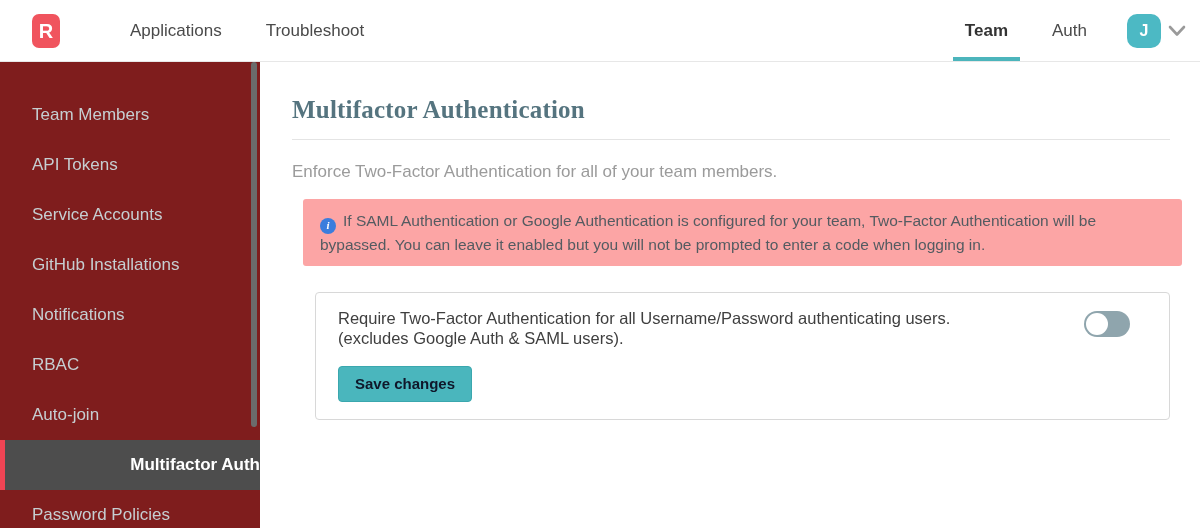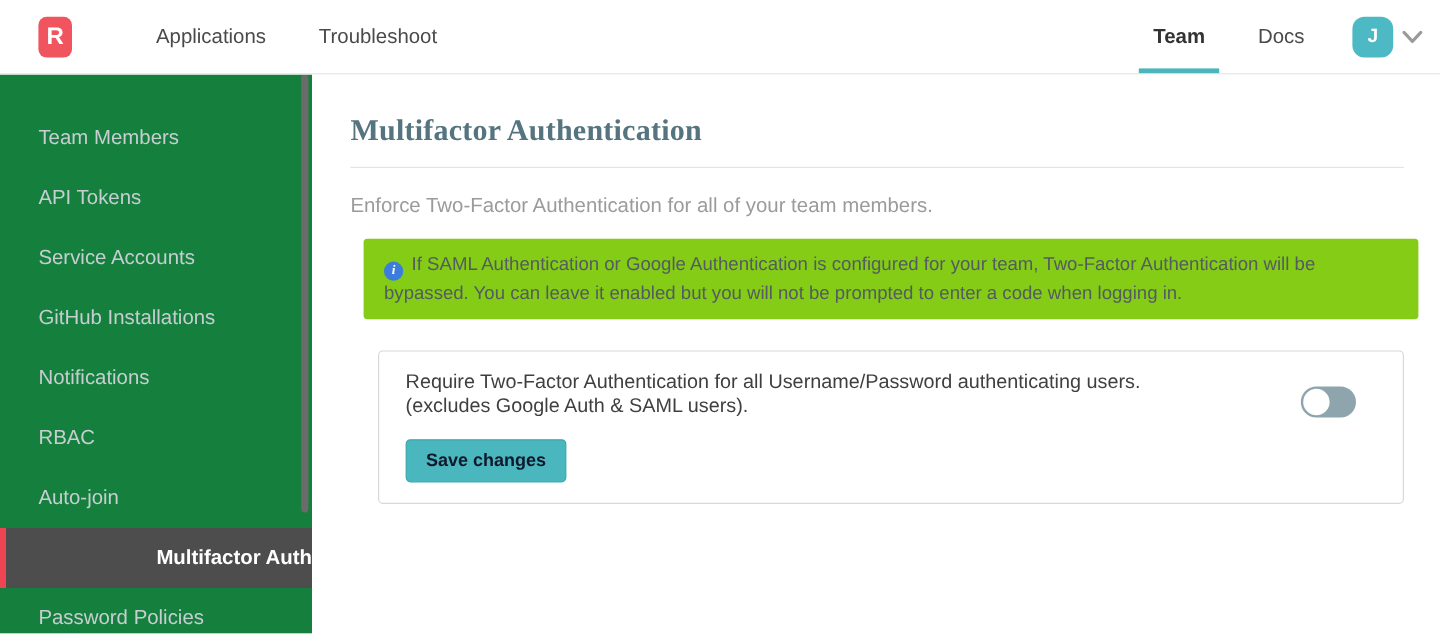--- a/index.html
+++ b/index.html
@@ -38,21 +38,21 @@
   .avatar {
     width:34px; height:34px; border-radius:10px; background:#4cb9c4;
     display:flex; align-items:center; justify-content:center;
     color:#ffffff; font-size:16px; font-weight:bold;
   }
   .chevron { margin-left:7px; display:flex; align-items:center; }
 
   
   .sidebar {
     position:absolute; top:62px; left:0; width:260px; height:466px;
-    background:#15803d; padding-top:28px; overflow:hidden;
+    background:#7f1d1d; padding-top:28px; overflow:hidden;
   }
   .side-item {
     height:50px; line-height:50px; padding-left:32px;
     color:#c6ced1; font-size:17px; cursor:pointer; white-space:nowrap;
   }
   .side-item.active {
     background:#4d4d4d; color:#ffffff; font-weight:bold;
     border-left:5px solid #ef4454; padding-left:27px;text-align:right;
   }
   .side-scrollbar {
@@ -66,36 +66,36 @@
   }
   .page-title {
     margin:34px 30px 0 32px; font-size:25px; font-weight:bold; color:#55747f;
     letter-spacing:0.2px;
     font-family:Liberation Serif, serif;
   }
   .title-divider { margin:15px 30px 0 32px; border-top:1px solid #e4e4e4; }
   .subtitle { margin:22px 30px 0 32px; font-size:17px; color:#9b9b9b; }
 
   .info-box {
-    margin:17px 18px 0 43px; background:#84cc16; border-radius:3px;
+    margin:17px 18px 0 43px; background:#fca5a5; border-radius:3px;
     padding:11px 16px 11px 17px; font-size:15.5px; line-height:21px; color:#545b61;
   }
   .info-icon {
     display:inline-flex; width:16px; height:16px; border-radius:50%;
     background:#3b7ddd; color:#ffffff; font-size:11px; font-weight:bold;
     align-items:center; justify-content:center; vertical-align:-3px;
     margin-right:7px; font-family:"Liberation Serif","DejaVu Serif",serif;
     font-style:italic;
   }
 
   .card {
     margin:26px 30px 0 55px; background:#ffffff; border:1px solid #d8d8d8;
     border-radius:4px; padding:15px 20px 17px 22px;
   }
-  .card-row { display:flex; justify-content:space-between; align-items:flex-end;gap:44px; }
+  .card-row { display:flex; justify-content:space-between; align-items:flex-start;gap:44px; }
   .setting-text { font-size:16.5px; line-height:20px; color:#3f3f3f; max-width:760px; }
   .setting-text span { display:block; }
 
   .toggle {
     width:46px; height:26px; border-radius:13px; background:#8fa5ad;
     position:relative; cursor:pointer; margin:3px 19px 0 0; flex:none;
   }
   .toggle-knob {
     position:absolute; top:2px; left:2px; width:22px; height:22px;
     border-radius:50%; background:#ffffff;
@@ -119,21 +119,21 @@
   <div class="nav-left">
     <a class="nav-item">Applications</a>
     <a class="nav-item">Troubleshoot</a>
   </div>
 
   <div class="nav-right">
     <a class="nav-item bold-active">
       <span>Team</span>
       <span class="tab-underline"></span>
     </a>
-    <a class="nav-item">Docs</a>
+    <a class="nav-item">Auth</a>
 
     <div class="account">
       <div class="avatar">
         <span>J</span>
       </div>
       <span class="chevron">
         <svg width="18" height="12" viewBox="0 0 18 12">
           <polyline points="2,2 9,9.5 16,2" fill="none" stroke="#9a9a9a" stroke-width="2.6" stroke-linecap="round" stroke-linejoin="round"></polyline>
         </svg>
       </span>

